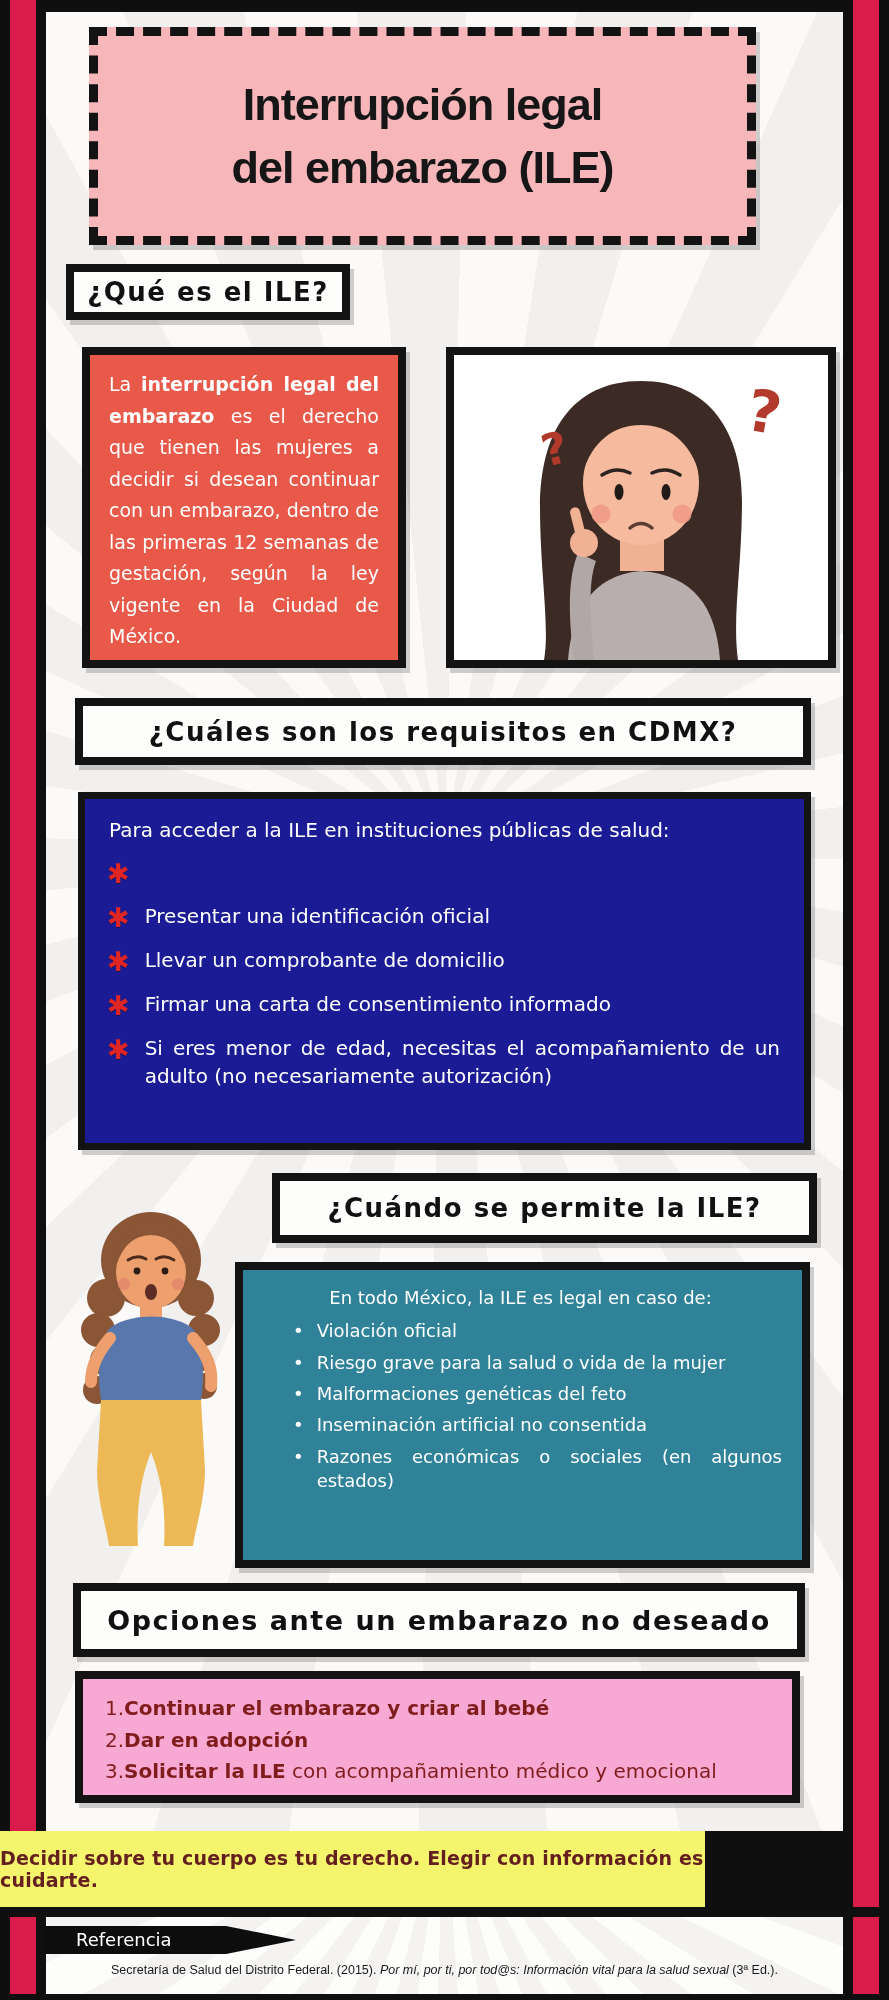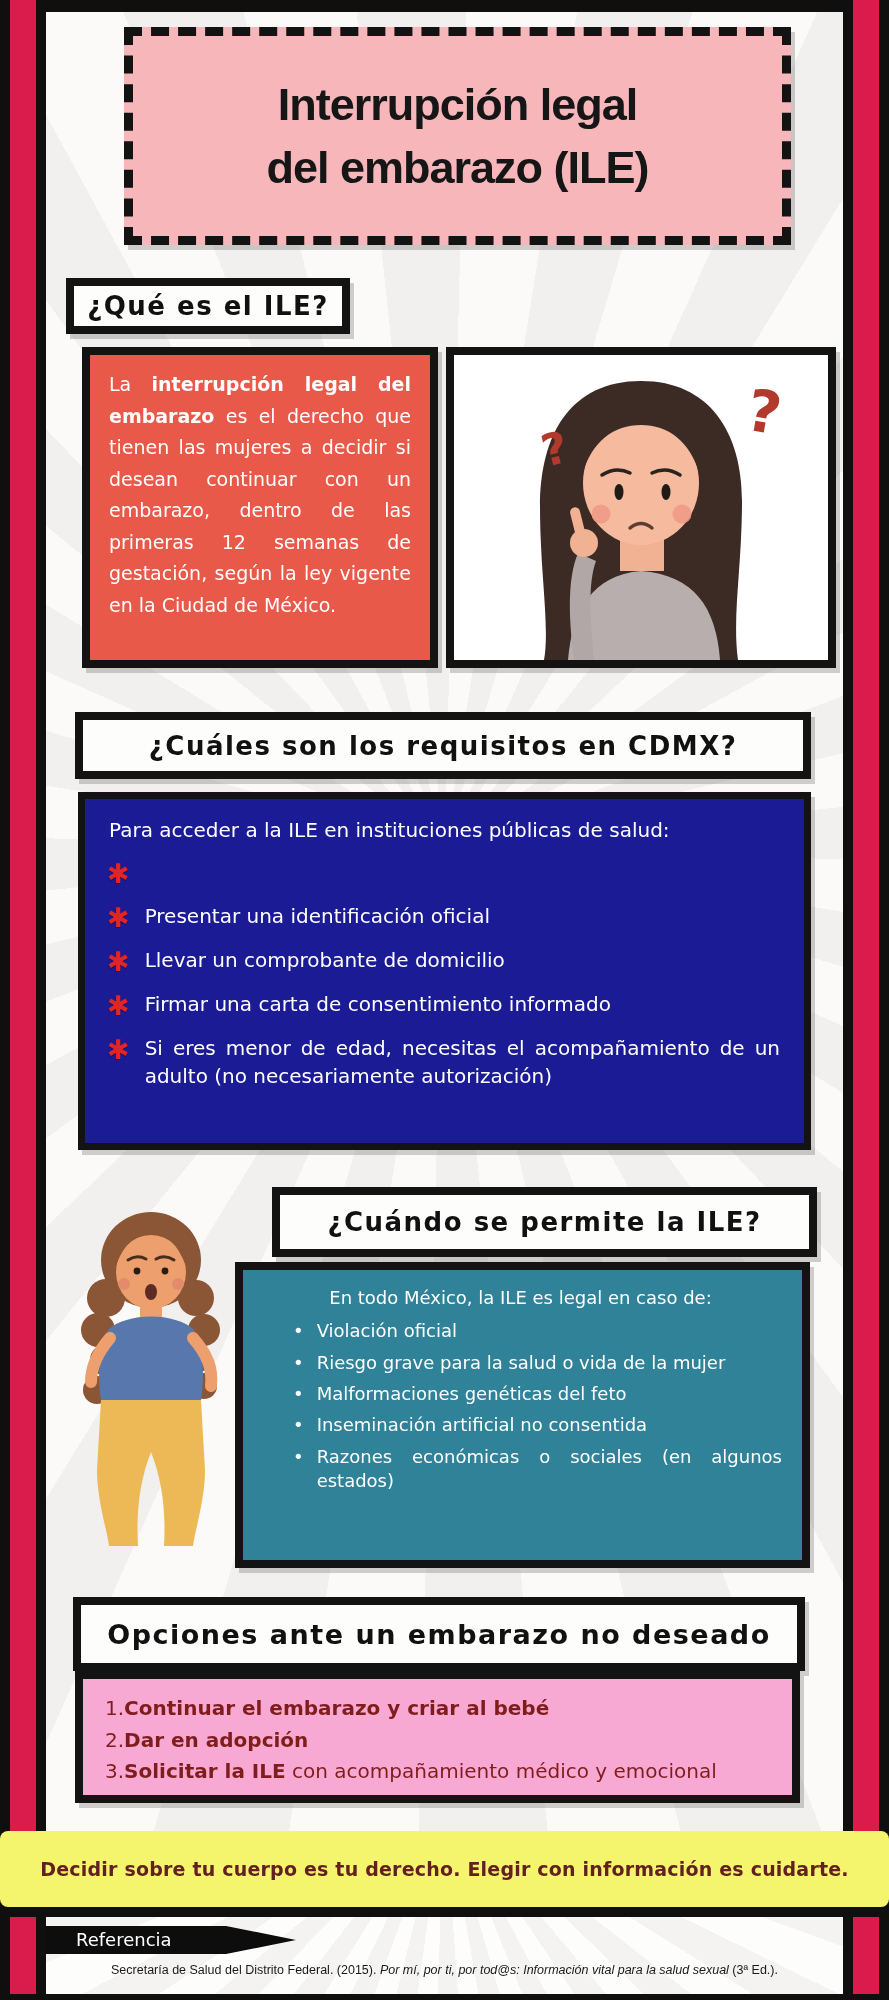--- a/index.html
+++ b/index.html
@@ -14,41 +14,41 @@
   .side-strip.right{left:853px;}
   .content-bg{
     position:absolute;left:46px;top:12px;width:797px;height:1819px;
     background:
       repeating-conic-gradient(from -6deg at 50% 46%, #f1f0ef 0deg 7.5deg, #fbfaf9 7.5deg 15deg);
   }
   
   .abs{position:absolute;box-sizing:border-box;}
   .shadowed{box-shadow:4px 5px 0 rgba(90,90,90,0.28);}
   .title-box{
-    left:124px;top:27px;width:667px;height:218px;
+    left:89px;top:27px;width:667px;height:218px;
     background:#f7b6ba;border:9px dashed #131313;
     display:flex;flex-direction:column;justify-content:center;align-items:center;
     gap:14px;
   }
   .title-line{
     font-family:"Liberation Sans",sans-serif;font-weight:800;
     font-size:45px;color:#161616;letter-spacing:-1px;line-height:1.1;
   }
   .heading-box{
     background:#fdfdfc;border:8px solid #131313;
     display:flex;align-items:center;justify-content:center;
-    font-weight:700;font-size:26px;color:#111;letter-spacing:1.5px;margin-top:14px;
+    font-weight:700;font-size:26px;color:#111;letter-spacing:1.5px;
   }
   .h-what {left:66px;top:264px;width:284px;height:56px;}
   .h-req  {left:75px;top:698px;width:736px;height:67px;}
   .h-when {left:272px;top:1173px;width:545px;height:70px;}
   .h-opt  {left:73px;top:1583px;width:732px;height:74px;font-size:27px;}
   
   .red-box{
-    left:82px;top:347px;width:356px;height:321px;
+    left:82px;top:347px;width:324px;height:321px;
     background:#e8594a;border:8px solid #131313;
     color:#fff;font-size:19px;line-height:1.66;text-align:justify;
     padding:14px 19px;
   }
   .red-box b{font-weight:700;}
   .illu1-box{
     left:446px;top:347px;width:390px;height:321px;
     background:#ffffff;border:8px solid #131313;overflow:hidden;
   }
   
@@ -79,24 +79,23 @@
   .pink-box{
     left:75px;top:1671px;width:725px;height:132px;
     background:#f8a9d3;border:8px solid #131313;
     color:#7f1d1d;font-size:20px;padding:14px 22px;line-height:1.58;
   }
   .opt-item{white-space:nowrap;}
   .opt-item .num{font-weight:400;}
   .opt-item b{font-weight:700;}
   
   .yellow-bar{
-    position:absolute;left:0;top:1831px;width:889px;height:76px;
+    position:absolute;left:0;top:1831px;width:705px;height:76px;
     background:#f5f56d;display:flex;align-items:center;justify-content:center;
     z-index:5;
-    border-radius:8px;
   }
   .tagline{color:#64201f;font-weight:700;font-size:19px;letter-spacing:.2px;}
   .black-bar{position:absolute;left:0;top:1907px;width:889px;height:10px;background:#0f0f0f;z-index:5;}
   .bottom-area{
     position:absolute;left:46px;top:1917px;width:797px;height:77px;
     background:
       repeating-conic-gradient(from 80deg at 50% -150%, #f4f3f2 0deg 6deg, #fdfdfc 6deg 12deg);
   }
   .ref-tab{
     position:absolute;left:0px;top:9px;width:250px;height:28px;

